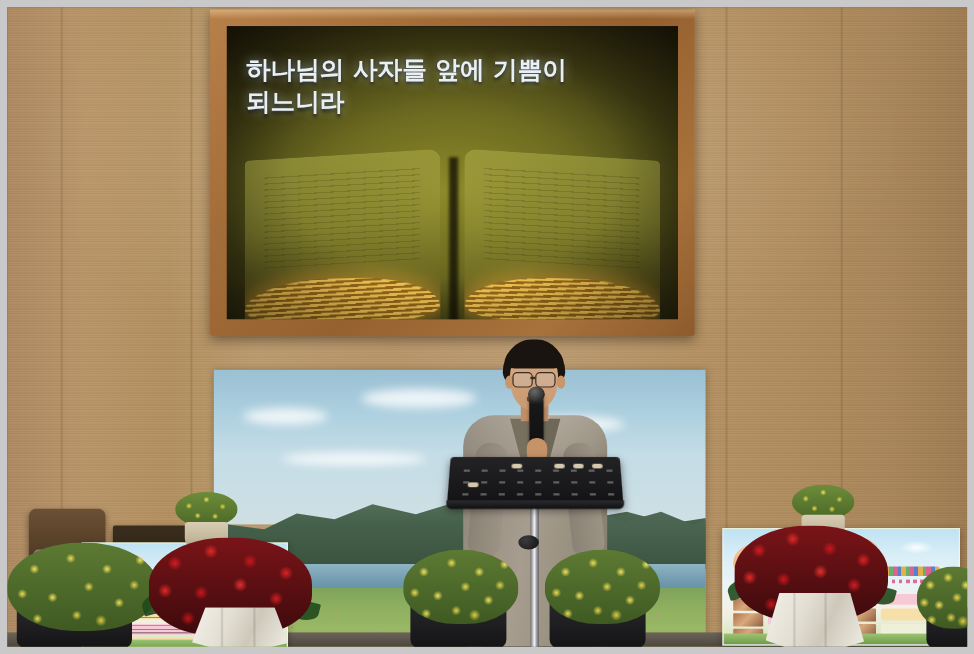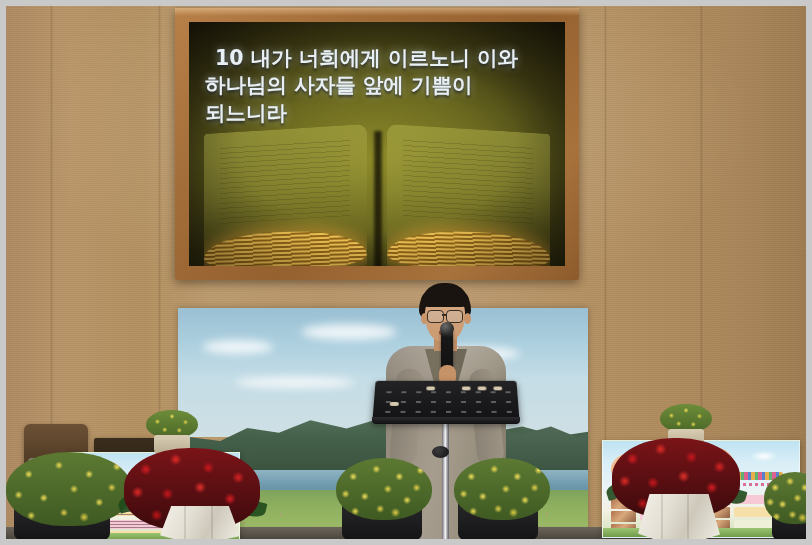--- a/index.html
+++ b/index.html
@@ -320,21 +320,20 @@
           <div class="lines"></div>
           <div class="edges"></div>
         </div>
         <div class="spine"></div>
       </div>
 
       <div class="screen-vig"></div>
 
       <div class="slide-text">
         <div class="slide-body">
-          <div class="bl0">10 내가 너희에게 이르노니 이와</div>
           <div class="bl2">하나님의 사자들 앞에 기쁨이</div>
           <div class="bl3">되느니라</div>
         </div>
       </div>
     </div>
   </div>
 
   <div id="backdrop">
     <div class="bd-sky"></div>
     <div class="cloud" style="left:6%;top:14%;width:70px;height:14px;"></div>

